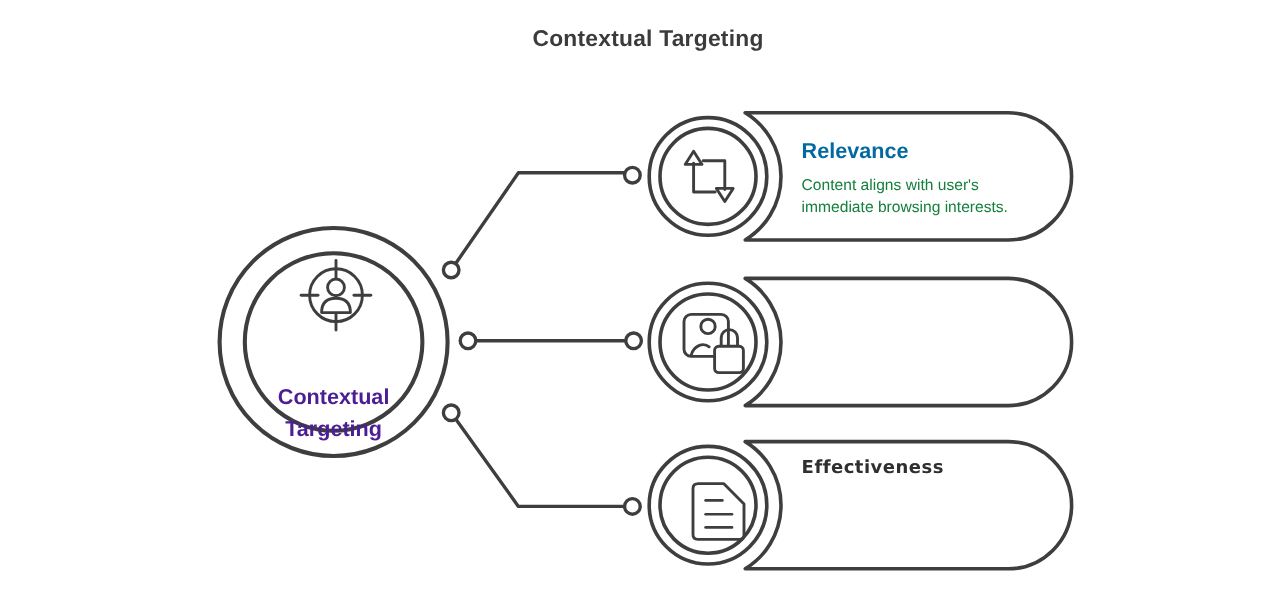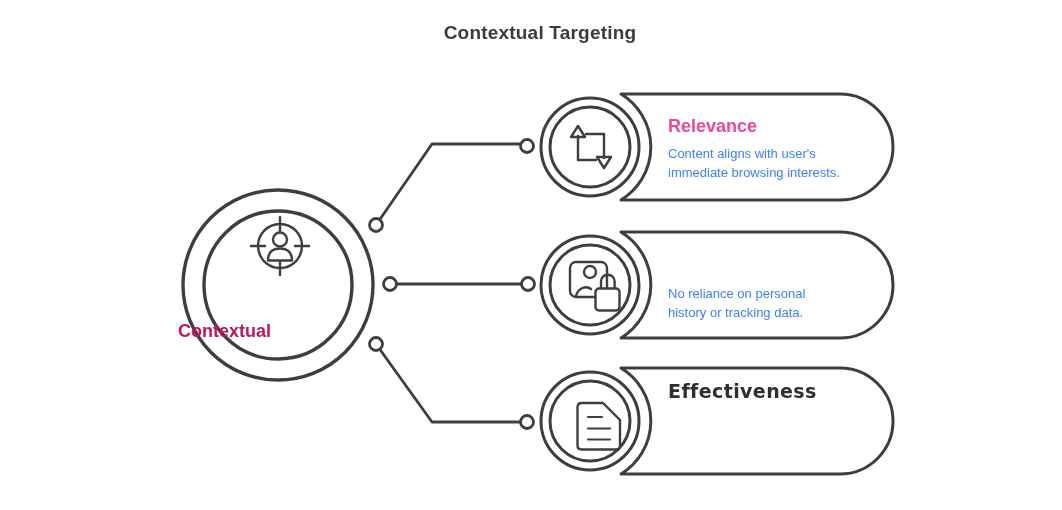--- a/index.html
+++ b/index.html
@@ -12,34 +12,34 @@
   }
   .stage svg{position:absolute;left:0;top:0;}
   .txt{position:absolute;color:#3d3d3d;}
   .diagram-title{
     left:380px;top:22px;width:320px;
     text-align:center;font-size:19px;font-weight:bold;color:#3b3b3b;
     letter-spacing:.2px;
   }
   .center-label{
     left:178px;top:318px;width:200px;
-    font-size:18px;font-weight:bold;line-height:26px;
-    color:#be185d;
+    text-align:center;font-size:18px;font-weight:bold;line-height:26px;
+    color:#4c1d95;
   }
   .branch-title{
     left:668px;width:210px;
-    font-size:18px;font-weight:bold;color:#ec4899;
+    font-size:18px;font-weight:bold;color:#0369a1;
   }
   .branch-title.hand{
     font-family:"DejaVu Sans", sans-serif;
-    font-size:19px;letter-spacing:.4px;color:#2f2f2f;
+    font-size:15px;letter-spacing:.4px;color:#2f2f2f;
   }
   .branch-desc{
     left:668px;width:195px;
-    font-size:13px;line-height:19px;color:#3b82f6;
+    font-size:13px;line-height:19px;color:#15803d;
     white-space:pre-line;
   }
   .t1{top:116px;} .d1{top:144px;}
   .t2{top:254px;} .d2{top:284px;}
   .t3{top:380px;} .d3{top:414px;}
 </style>
 </head>
 <body>
 
 <div class="stage">
@@ -116,24 +116,23 @@
         </g>
       </g>
 
     </g>
   </svg>
 
   <div class="txt diagram-title">Contextual Targeting</div>
 
   <div class="txt center-label">
     <div>Contextual</div>
+    <div>Targeting</div>
   </div>
 
   <div class="txt branch-title t1">Relevance</div>
   <div class="txt branch-desc d1">Content aligns with user's
 immediate browsing interests.</div>
 
-  <div class="txt branch-desc d2">No reliance on personal
-history or tracking data.</div>
 
   <div class="txt branch-title hand t3">Effectiveness</div>
 
 </div>
 
 </body></html>

